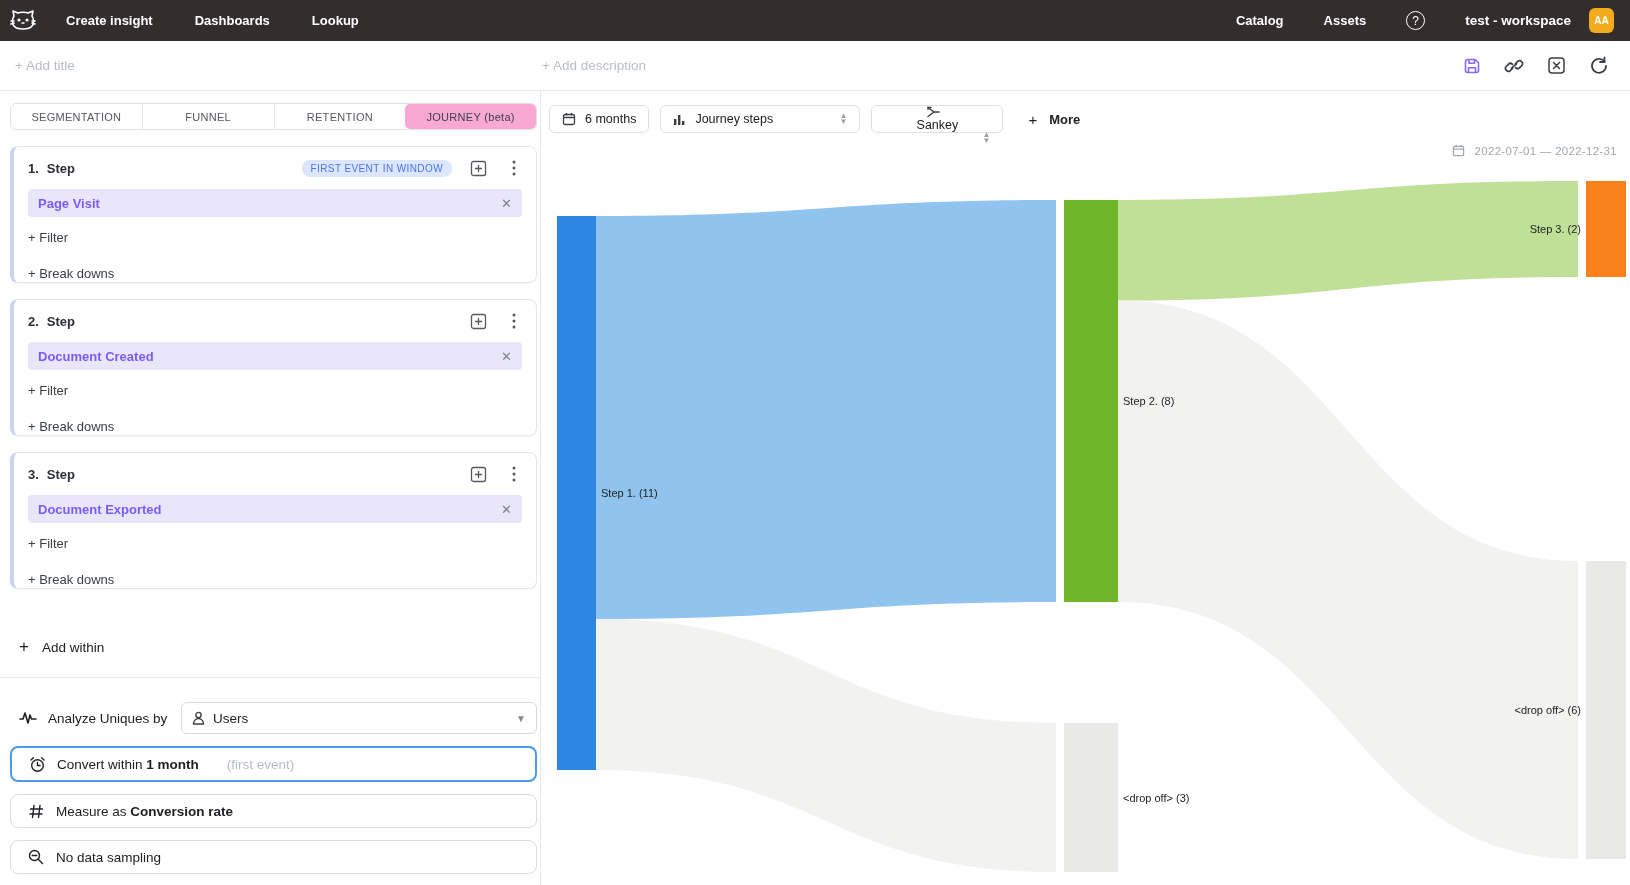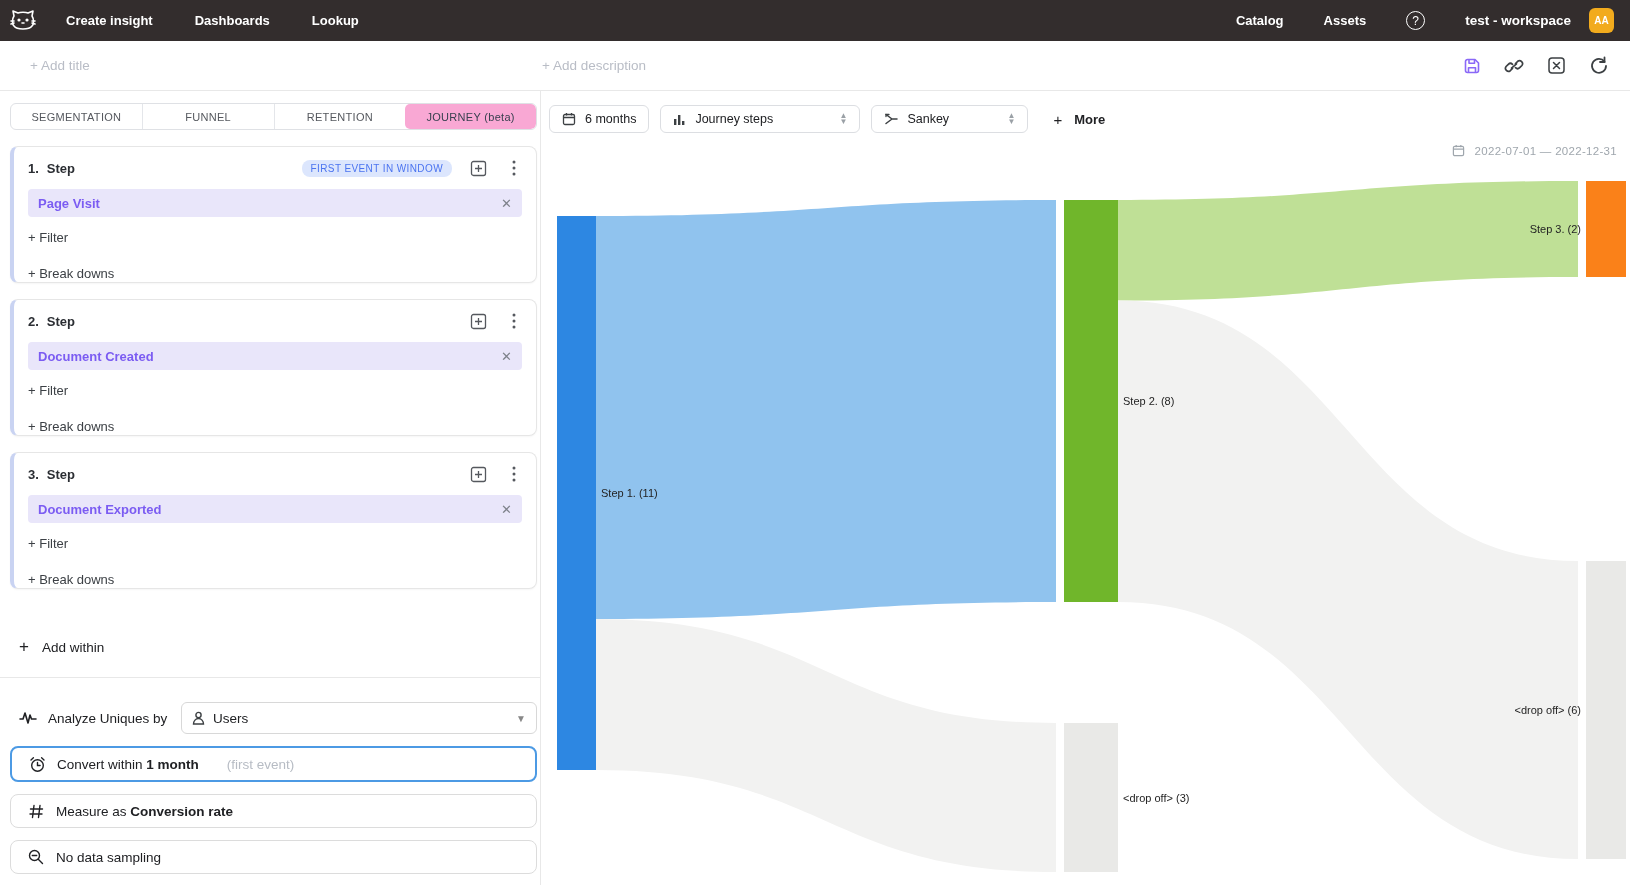--- a/index.html
+++ b/index.html
@@ -15,21 +15,21 @@
     border:1px solid #262222; border-radius:8px; color:#8f8a8a; font-size:13px; display:flex; align-items:center; padding:0 12px; }
   .nav-right { position:absolute; right:16px; display:flex; align-items:center; gap:40px; }
   .nav-help { width:19px; height:19px; border:1.5px solid #fff; border-radius:50%; color:#fff; font-size:12px;
     display:flex; align-items:center; justify-content:center; cursor:pointer; }
   .nav-workspace { color:#fff; font-size:13.5px; font-weight:bold; }
   .nav-avatar { width:25px; height:25px; border-radius:6px; color:#fff; font-size:10px; font-weight:bold;
     display:flex; align-items:center; justify-content:center; cursor:pointer; margin-left:-22px; }
 
   
   .titlebar { height:50px; border-bottom:1px solid #e8e8e8; position:relative; display:flex; align-items:center; }
-  .add-title { position:absolute; left:30px; color:#b9bdc6; font-size:13.5px; cursor:text; }
+  .add-title { position:absolute; left:15px; color:#b9bdc6; font-size:13.5px; cursor:text; }
   .add-desc { position:absolute; left:542px; color:#b9bdc6; font-size:13.5px; cursor:text; }
   .titlebar-icons { position:absolute; right:22px; display:flex; align-items:center; gap:22px; }
   .tb-icon { width:20px; height:20px; cursor:pointer; color:#3c4043; display:flex; align-items:center; justify-content:center; }
   .tb-icon.save { color:#8a68f7; }
 
   
   .main { display:flex; height:794px; }
   .builder { width:541px; border-right:1px solid #e8e8e8; padding:12px 0 0 10px; position:relative; }
   .builder-inner { width:527px; }
 
@@ -80,21 +80,21 @@
 
   
   .chart-panel { flex:1; position:relative; }
   .chart-toolbar { display:flex; align-items:center; gap:11px; margin:14px 0 0 8px; }
   .btn { height:28px; border:1px solid #dcdee2; border-radius:6px; display:flex; align-items:center;
     padding:0 12px; font-size:12.5px; color:#202124; cursor:pointer; background:#fff; }
   .btn .ico { margin-right:9px; color:#3c4043; display:flex; }
   .selbtn { position:relative; }
   .selbtn .updown { margin-left:auto; color:#9aa0a6; display:flex; flex-direction:column; line-height:6px; font-size:8px; }
   .sel-journey { width:200px; }
-  .sel-sankey { width:157px; }
+  .sel-sankey { width:132px;flex-direction:column; }
   .more-btn { display:flex; align-items:center; gap:12px; margin-left:14px; cursor:pointer; }
   .more-btn .plus { font-size:15px; }
   .more-label { font-size:13px; font-weight:bold; }
   .date-range { position:absolute; top:53px; right:13px; display:flex; align-items:center; gap:10px;
     color:#9fa6ad; font-size:11.5px; letter-spacing:.3px; }
   .sankey-svg { position:absolute; left:0; top:0; width:1089px; height:794px; }
   .sankey-label { font-size:11px; fill:#242424; font-family:"Liberation Sans", sans-serif; }
 </style>
 </head>
 <body>

